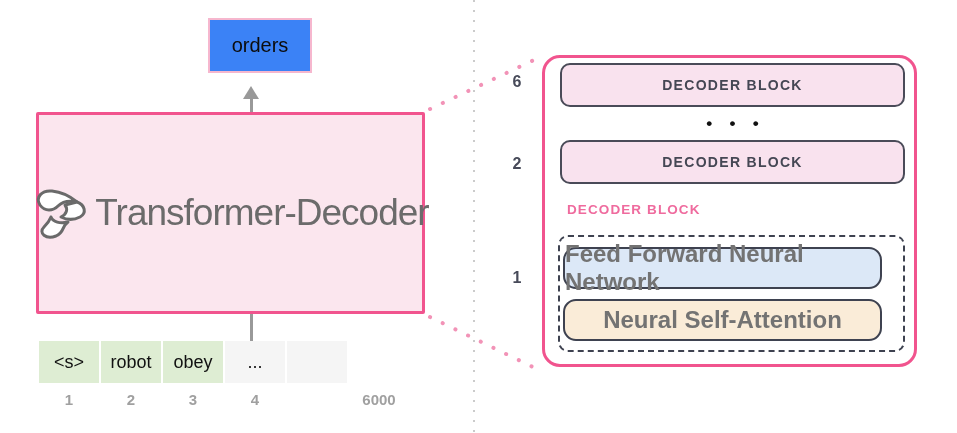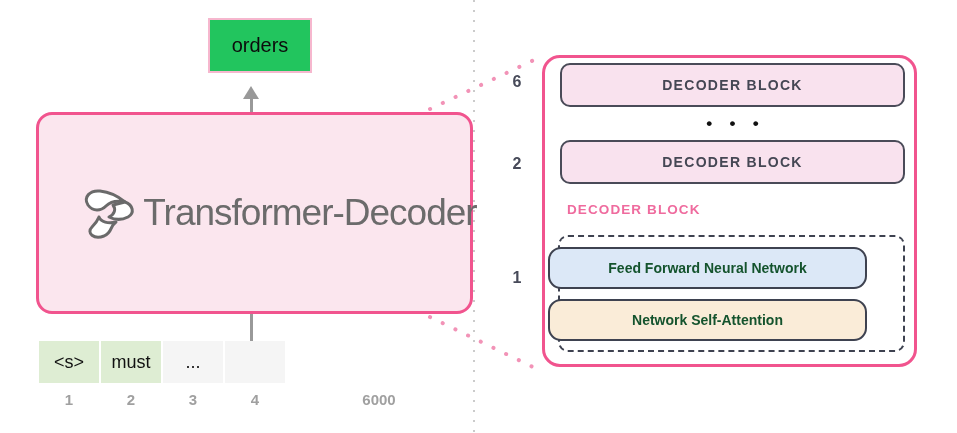--- a/index.html
+++ b/index.html
@@ -11,34 +11,34 @@
   .divider{
     position:absolute;left:473px;top:0;width:2px;height:433px;
     background:repeating-linear-gradient(to bottom,#cbcbcb 0 2px,transparent 2px 10px);
   }
   
   .connectors{position:absolute;left:0;top:0;width:957px;height:433px;pointer-events:none;}
   .pinkdots{stroke:#F293B7;stroke-width:4;stroke-linecap:round;stroke-dasharray:0.1 14;fill:none;}
   
   .orders-box{
     position:absolute;left:208px;top:18px;width:104px;height:55px;
-    background:#22c55e;border:2px solid #F6B7CE;box-sizing:border-box;
+    background:#3b82f6;border:2px solid #F6B7CE;box-sizing:border-box;
     display:flex;align-items:center;justify-content:center;
     font-size:20px;color:#0c0c0c;text-align:center;
   }
   .arrow-head{
     position:absolute;left:243px;top:86px;width:0;height:0;
     border-left:8px solid transparent;border-right:8px solid transparent;
     border-bottom:13px solid #999999;
   }
   .arrow-shaft{position:absolute;left:250px;top:98px;width:3px;height:15px;background:#999999;}
   .model-box{
     position:absolute;left:36px;top:112px;width:383px;height:196px;
-    background:#FBE6EE;border:3px solid #F1548E;border-radius:16px;
-    display:flex;align-items:center;justify-content:center;gap:5px;padding-left:48px;
+    background:#FBE6EE;border:3px solid #F1548E;border-radius:2px;
+    display:flex;align-items:center;justify-content:center;gap:5px;
   }
   .model-label{
     font-size:37px;font-weight:300;color:#6b6b6b;letter-spacing:-1px;white-space:nowrap;
   }
   .logo{flex:0 0 auto;}
   .input-line{position:absolute;left:250px;top:314px;width:3px;height:27px;background:#999999;}
   .token-row{position:absolute;left:39px;top:341px;display:flex;gap:2px;}
   .token-cell{
     width:60px;height:42px;display:flex;align-items:center;justify-content:center;
     font-size:18px;color:#111111;
@@ -75,24 +75,24 @@
   }
   .detail-title{
     position:absolute;left:567px;top:202px;
     font-size:13.5px;font-weight:700;letter-spacing:1.1px;color:#EF6B9E;
   }
   .dashed-box{
     position:absolute;left:558px;top:235px;width:347px;height:117px;box-sizing:border-box;
     border:2.5px dashed #3E4250;border-radius:10px;
   }
   .component{
-    position:absolute;left:548px;width:319px;height:42px;box-sizing:border-box;
+    position:absolute;left:563px;width:319px;height:42px;box-sizing:border-box;
     border:2.5px solid #3E4250;border-radius:13px;
     display:flex;align-items:center;justify-content:center;
-    font-size:14px;font-weight:700;color:#14532d;
+    font-size:24px;font-weight:700;color:#737373;
   }
   .comp-ffnn{top:247px;background:#DCE8F7;}
   .comp-attn{top:299px;background:#FAECD8;}
 </style>
 </head>
 <body>
 
 <div class="stage">
 
   <div class="divider"></div>
@@ -115,21 +115,22 @@
         <path d="M12 41 C6 47 14 54 24 50 C33 46 29 41 36 36 C28 38 21 36 19 31 C17 36 16 37 12 41 Z"></path>
       </g>
     </svg>
     <span class="model-label">Transformer-Decoder</span>
   </div>
 
   <div class="input-line"></div>
 
   <div class="token-row">
     <div class="token-cell green">&lt;s&gt;</div>
-    <div class="token-cell green">must</div>
+    <div class="token-cell green">robot</div>
+    <div class="token-cell green">obey</div>
     <div class="token-cell gray">...</div>
     <div class="token-cell gray"></div>
   </div>
 
   <div class="index-row">
     <div class="index-cell">1</div>
     <div class="index-cell">2</div>
     <div class="index-cell">3</div>
     <div class="index-cell">4</div>
     <div class="index-cell"></div>
@@ -146,15 +147,15 @@
 
   <div class="stack-ellipsis">• • •</div>
 
   <div class="decoder-block block-mid">DECODER BLOCK</div>
 
   <div class="detail-title">DECODER BLOCK</div>
 
   <div class="dashed-box"></div>
 
   <div class="component comp-ffnn">Feed Forward Neural Network</div>
-  <div class="component comp-attn">Network Self-Attention</div>
+  <div class="component comp-attn">Neural Self-Attention</div>
 
 </div>
 
 </body></html>

